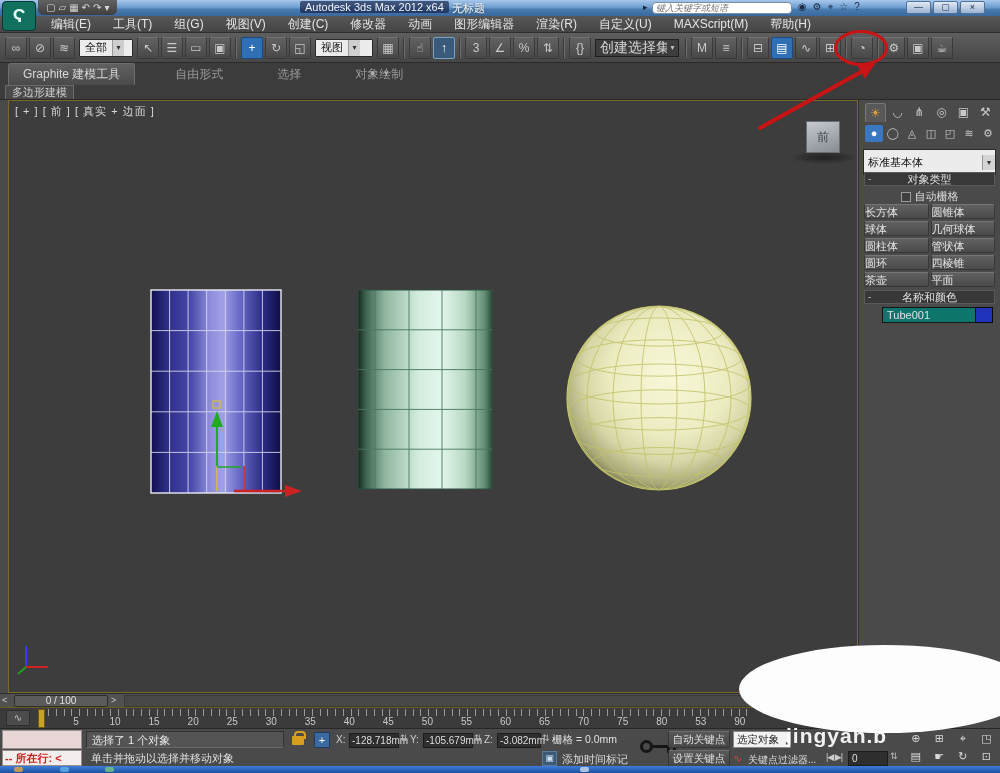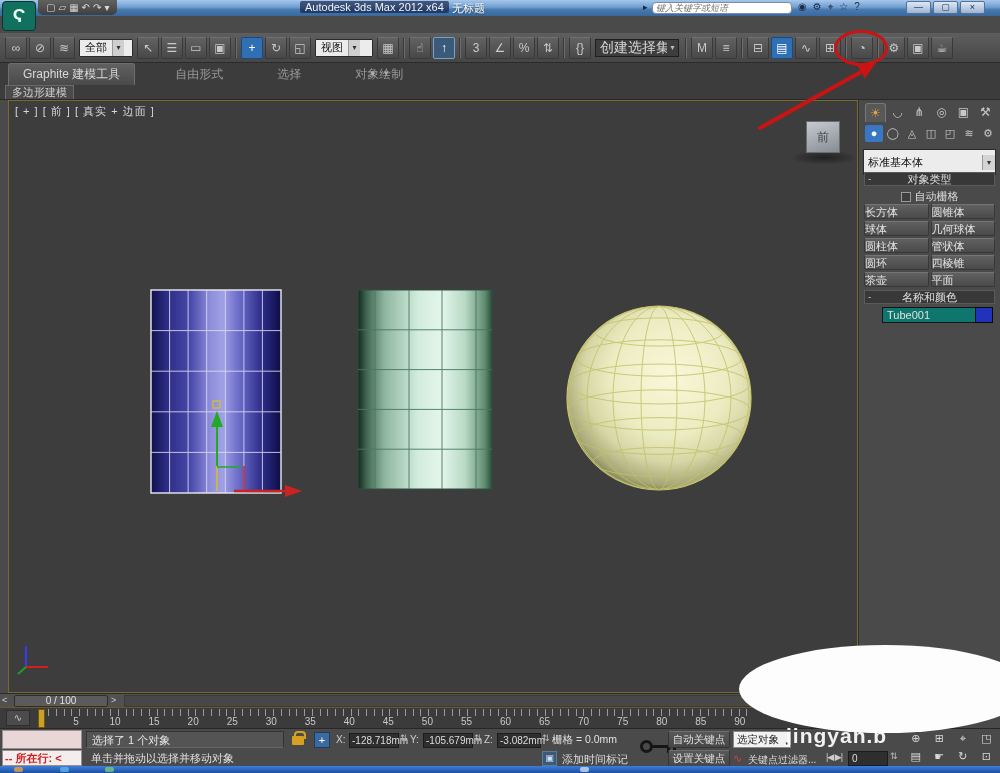--- a/index.html
+++ b/index.html
@@ -219,20 +219,35 @@
   <div class="qat">
 
   <span>▢</span>
       <span>▱</span>
       <span>▦</span>
       <span>↶</span>
       <span>↷</span>
       <span>▾</span>
     </div>
 
+  <div class="menubar">
+
+  <span class="menu-item">编辑(E)</span>
+      <span class="menu-item">工具(T)</span>
+      <span class="menu-item">组(G)</span>
+      <span class="menu-item">视图(V)</span>
+      <span class="menu-item">创建(C)</span>
+      <span class="menu-item">修改器</span>
+      <span class="menu-item">动画</span>
+      <span class="menu-item">图形编辑器</span>
+      <span class="menu-item">渲染(R)</span>
+      <span class="menu-item">自定义(U)</span>
+      <span class="menu-item">MAXScript(M)</span>
+      <span class="menu-item">帮助(H)</span>
+    </div>
 
   <div class="toolbar">
     <div class="tbg">
         <span class="tbi">∞</span>
         <span class="tbi">⊘</span>
         <span class="tbi">≋</span>
       </div>
     <div class="tbdd" style="width:54px;">
       <span class="val">全部</span>
       <span class="arr">▾</span>
@@ -437,21 +452,21 @@
         <span>35</span>
         <span>40</span>
         <span>45</span>
         <span>50</span>
         <span>55</span>
         <span>60</span>
         <span>65</span>
         <span>70</span>
         <span>75</span>
         <span>80</span>
-        <span>85</span>
+        <span>53</span>
         <span>90</span>
       </div>
   </div>
 
   <div class="cpanel">
     <div class="cp-tabs">
 
     <span>☀</span>
         <span>◡</span>
         <span>⋔</span>

